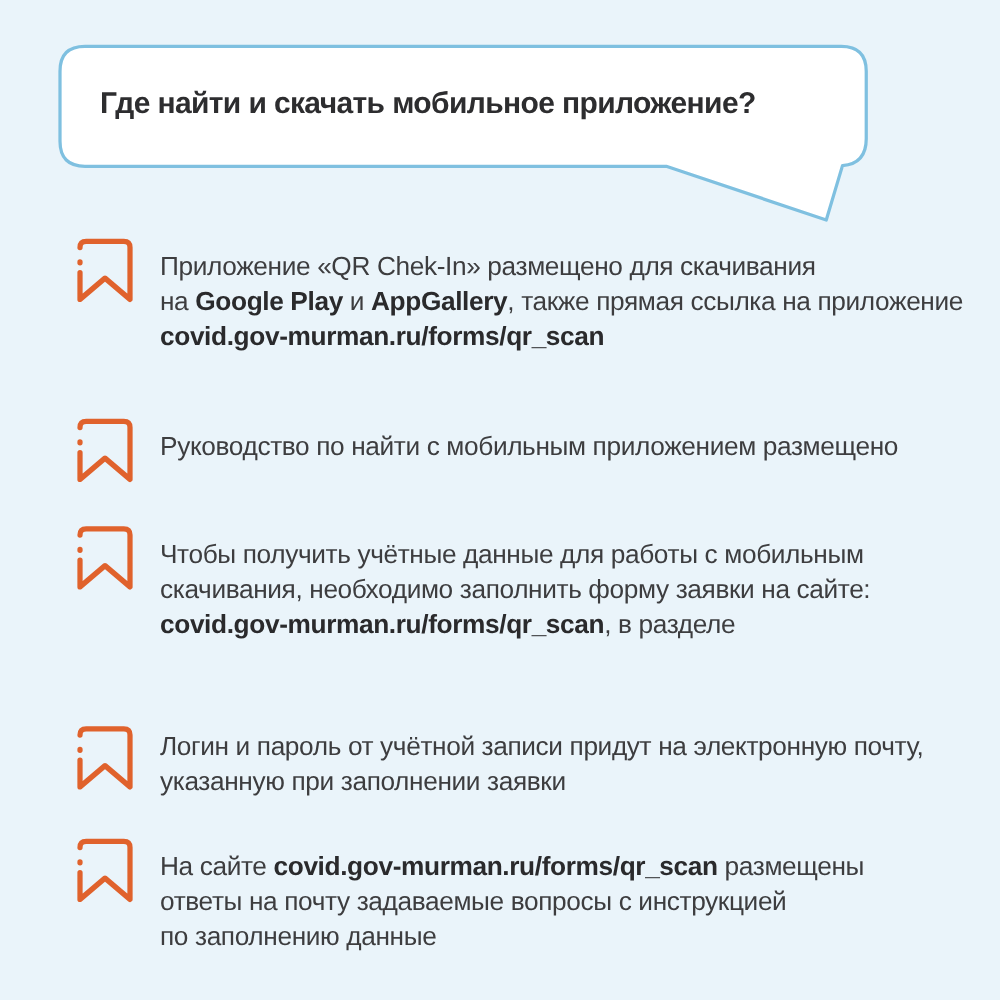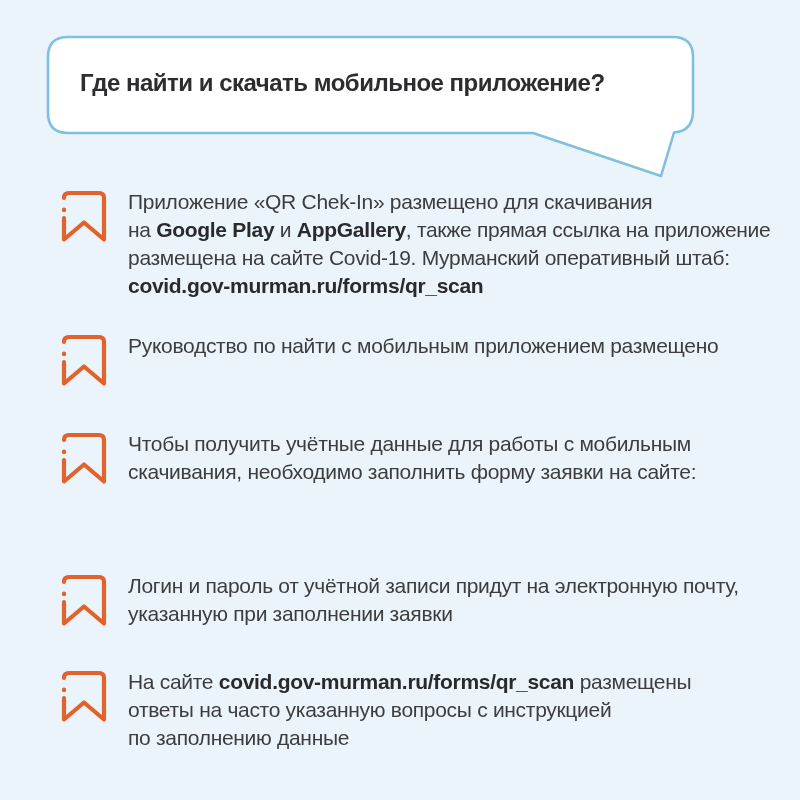--- a/index.html
+++ b/index.html
@@ -20,27 +20,27 @@
     position:absolute;left:80px;top:68px;width:580px;
     font-size:24px;font-weight:800;letter-spacing:-0.5px;line-height:30px;
     color:var(--title);
   }
 
   
   #items{position:absolute;left:0;top:0;width:800px;height:800px;}
   .item{position:absolute;left:61px;width:700px;display:flex;align-items:flex-start;}
   .item:nth-child(1){top:188px;}
   .item:nth-child(2){top:332px;}
-  .item:nth-child(3){top:430px;}
+  .item:nth-child(3){top:418px;}
   .item:nth-child(4){top:572px;align-items:center;}
   .item:nth-child(5){top:668px;}
   .bm{flex:0 0 auto;width:46px;height:54px;margin-top:2px;}
   .txt{
     margin-left:21px;width:620px;
-    font-size:21px;line-height:28px;letter-spacing:-0.3px;color:var(--text);
+    font-size:21px;line-height:28px;letter-spacing:-0.3px;color:var(--text);margin-top:12px;
   }
   .line{white-space:nowrap;}
   .txt b{font-weight:700;color:var(--bold);}
 </style>
 </head>
 <body>
 
 <div class="canvas">
 
   <svg class="bubble-svg" viewBox="0 0 656 150" xmlns="http://www.w3.org/2000/svg">
@@ -60,59 +60,59 @@
 
   <div id="items">
       <div class="item">
   <svg class="bm" viewBox="0 0 46 54" xmlns="http://www.w3.org/2000/svg">
     <path d="M 3 28 L 3 49.5 L 23 32.5 L 43 49.5 L 43 8 Q 43 3 38 3 L 8 3 Q 3 3 3 8" fill="none" stroke="#e0622c" stroke-width="4.2" stroke-linecap="round" stroke-linejoin="round"></path>
     <line x1="3" y1="19.5" x2="3" y2="20.2" stroke="#e0622c" stroke-width="4.2" stroke-linecap="round"></line>
   </svg>
 <div class="txt">
           <div class="line"><span>Приложение «QR Chek-In» размещено для скачивания</span></div>
           <div class="line"><span>на </span><b>Google Play</b><span> и </span><b>AppGallery</b><span>, также прямая ссылка на приложение</span></div>
-          <div class="line"><span>размещена на сайте Covid-19. Мурманский оперативный штаб:</span></div>
           <div class="line"><b>covid.gov-murman.ru/forms/qr_scan</b></div>
         </div>
       </div>
       <div class="item">
   <svg class="bm" viewBox="0 0 46 54" xmlns="http://www.w3.org/2000/svg">
     <path d="M 3 28 L 3 49.5 L 23 32.5 L 43 49.5 L 43 8 Q 43 3 38 3 L 8 3 Q 3 3 3 8" fill="none" stroke="#e0622c" stroke-width="4.2" stroke-linecap="round" stroke-linejoin="round"></path>
     <line x1="3" y1="19.5" x2="3" y2="20.2" stroke="#e0622c" stroke-width="4.2" stroke-linecap="round"></line>
   </svg>
 <div class="txt">
           <div class="line"><span>Руководство по найти с мобильным приложением размещено</span></div>
         </div>
       </div>
       <div class="item">
   <svg class="bm" viewBox="0 0 46 54" xmlns="http://www.w3.org/2000/svg">
     <path d="M 3 28 L 3 49.5 L 23 32.5 L 43 49.5 L 43 8 Q 43 3 38 3 L 8 3 Q 3 3 3 8" fill="none" stroke="#e0622c" stroke-width="4.2" stroke-linecap="round" stroke-linejoin="round"></path>
     <line x1="3" y1="19.5" x2="3" y2="20.2" stroke="#e0622c" stroke-width="4.2" stroke-linecap="round"></line>
   </svg>
 <div class="txt">
           <div class="line"><span>Чтобы получить учётные данные для работы с мобильным</span></div>
           <div class="line"><span>скачивания, необходимо заполнить форму заявки на сайте:</span></div>
+          <div class="line"><b>covid.gov-murman.ru/forms/qr_scan</b><span>, в разделе</span></div>
         </div>
       </div>
       <div class="item">
   <svg class="bm" viewBox="0 0 46 54" xmlns="http://www.w3.org/2000/svg">
     <path d="M 3 28 L 3 49.5 L 23 32.5 L 43 49.5 L 43 8 Q 43 3 38 3 L 8 3 Q 3 3 3 8" fill="none" stroke="#e0622c" stroke-width="4.2" stroke-linecap="round" stroke-linejoin="round"></path>
     <line x1="3" y1="19.5" x2="3" y2="20.2" stroke="#e0622c" stroke-width="4.2" stroke-linecap="round"></line>
   </svg>
 <div class="txt">
           <div class="line"><span>Логин и пароль от учётной записи придут на электронную почту,</span></div>
           <div class="line"><span>указанную при заполнении заявки</span></div>
         </div>
       </div>
       <div class="item">
   <svg class="bm" viewBox="0 0 46 54" xmlns="http://www.w3.org/2000/svg">
     <path d="M 3 28 L 3 49.5 L 23 32.5 L 43 49.5 L 43 8 Q 43 3 38 3 L 8 3 Q 3 3 3 8" fill="none" stroke="#e0622c" stroke-width="4.2" stroke-linecap="round" stroke-linejoin="round"></path>
     <line x1="3" y1="19.5" x2="3" y2="20.2" stroke="#e0622c" stroke-width="4.2" stroke-linecap="round"></line>
   </svg>
 <div class="txt">
           <div class="line"><span>На сайте </span><b>covid.gov-murman.ru/forms/qr_scan</b><span> размещены</span></div>
-          <div class="line"><span>ответы на часто указанную вопросы с инструкцией</span></div>
+          <div class="line"><span>ответы на почту задаваемые вопросы с инструкцией</span></div>
           <div class="line"><span>по заполнению данные</span></div>
         </div>
       </div>
     </div>
 
 </div>
 
 </body></html>

